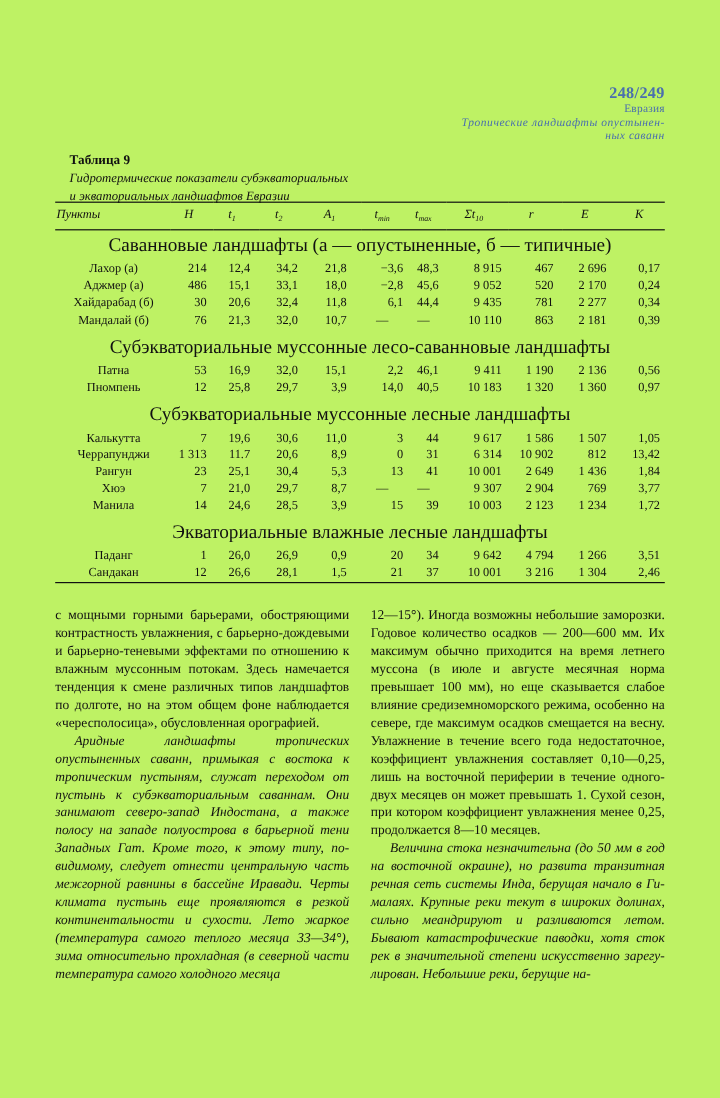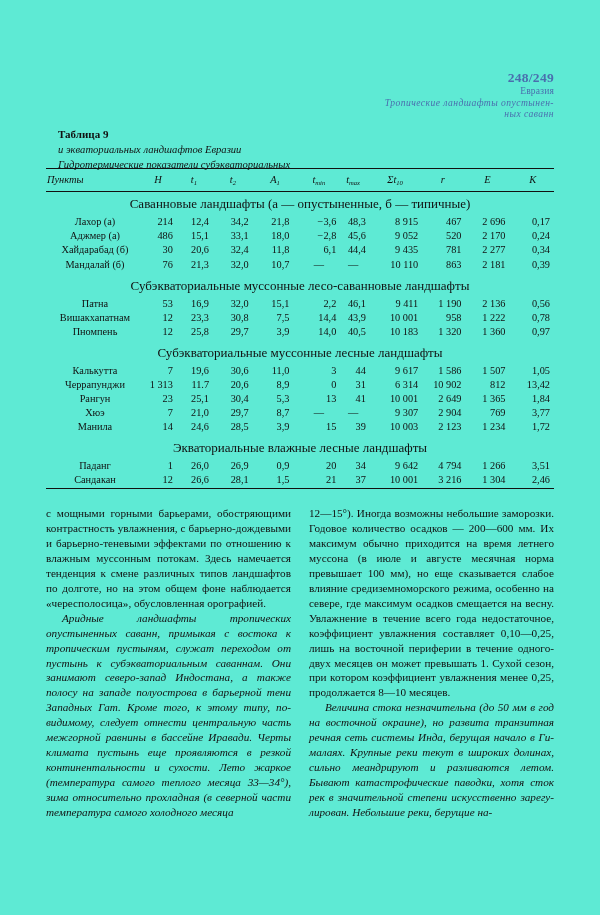--- a/index.html
+++ b/index.html
@@ -12,21 +12,21 @@
     height: 915px;
     position: relative;
     font-family: "Liberation Serif", "DejaVu Serif", serif;
     color: #111;
     overflow: hidden;
   }
 
   .page {
     position: absolute;
     inset: 0;
-    background: #5eead4;
+    background: #bef264;
   }
 
   
   .runhead {
     position: absolute;
     top: 70px;
     right: 46px;
     text-align: right;
     color: #4a6fae;
     line-height: 1.18;
@@ -96,21 +96,21 @@
     padding: 6px 0 6px 0;
     text-align: center;
     white-space: nowrap;
   }
   tr.hdr th.lbl { text-align: left; padding-left: 1px; }
   th sub, td sub { font-size: 6.6px; font-style: italic; vertical-align: baseline; position: relative; top: 2px; }
 
   tr.section td {
     text-align: center;
     padding: 7px 0 5px 0;
-    font-size: 13px;
+    font-size: 16px;
     white-space: nowrap;
   }
   tr.section.first td { padding-top: 5px; }
 
   tr.row td {
     padding: 1.9px 0;
     font-size: 10.3px;
     white-space: nowrap;
   }
   tr.row td.lbl { text-align: center; padding-left: 1px; }
@@ -169,22 +169,22 @@
 
   <div class="runhead">
     <div class="folio">248/249</div>
     <div class="region">Евразия</div>
     <div class="title-l1">Тропические ландшафты опустынен-</div>
     <div class="title-l2">ных саванн</div>
   </div>
 
   <div class="tbl-caption">
     <div class="tnum">Таблица 9</div>
+    <div class="tname">Гидротермические показатели субэкваториальных</div>
     <div class="tname">и экваториальных ландшафтов Евразии</div>
-    <div class="tname">Гидротермические показатели субэкваториальных</div>
   </div>
 
   <div class="tbl-wrap">
     <table class="data">
       <colgroup>
         <col class="c-lbl">
           <col class="c-h">
           <col class="c-t1">
           <col class="c-t2">
           <col class="c-a1">
@@ -276,33 +276,20 @@
             <td class="num pad-r-t2">32,0</td>
             <td class="num pad-r-a1">15,1</td>
             <td class="num pad-r-tn">2,2</td>
             <td class="num pad-r-tx">46,1</td>
             <td class="num pad-r-st">9 411</td>
             <td class="num pad-r-r">1 190</td>
             <td class="num pad-r-e">2 136</td>
             <td class="num pad-r-k">0,56</td>
           </tr>
           <tr class="row">
-            <td class="lbl">Вишакхапатнам</td>
-            <td class="num pad-r-h">12</td>
-            <td class="num pad-r-t1">23,3</td>
-            <td class="num pad-r-t2">30,8</td>
-            <td class="num pad-r-a1">7,5</td>
-            <td class="num pad-r-tn">14,4</td>
-            <td class="num pad-r-tx">43,9</td>
-            <td class="num pad-r-st">10 001</td>
-            <td class="num pad-r-r">958</td>
-            <td class="num pad-r-e">1 222</td>
-            <td class="num pad-r-k">0,78</td>
-          </tr>
-          <tr class="row">
             <td class="lbl">Пномпень</td>
             <td class="num pad-r-h">12</td>
             <td class="num pad-r-t1">25,8</td>
             <td class="num pad-r-t2">29,7</td>
             <td class="num pad-r-a1">3,9</td>
             <td class="num pad-r-tn">14,0</td>
             <td class="num pad-r-tx">40,5</td>
             <td class="num pad-r-st">10 183</td>
             <td class="num pad-r-r">1 320</td>
             <td class="num pad-r-e">1 360</td>
@@ -340,21 +327,21 @@
           <tr class="row">
             <td class="lbl">Рангун</td>
             <td class="num pad-r-h">23</td>
             <td class="num pad-r-t1">25,1</td>
             <td class="num pad-r-t2">30,4</td>
             <td class="num pad-r-a1">5,3</td>
             <td class="num pad-r-tn">13</td>
             <td class="num pad-r-tx">41</td>
             <td class="num pad-r-st">10 001</td>
             <td class="num pad-r-r">2 649</td>
-            <td class="num pad-r-e">1 365</td>
+            <td class="num pad-r-e">1 436</td>
             <td class="num pad-r-k">1,84</td>
           </tr>
           <tr class="row">
             <td class="lbl">Хюэ</td>
             <td class="num pad-r-h">7</td>
             <td class="num pad-r-t1">21,0</td>
             <td class="num pad-r-t2">29,7</td>
             <td class="num pad-r-a1">8,7</td>
             <td class="dash pad-r-tn">—</td>
             <td class="dash pad-r-tx">—</td>

